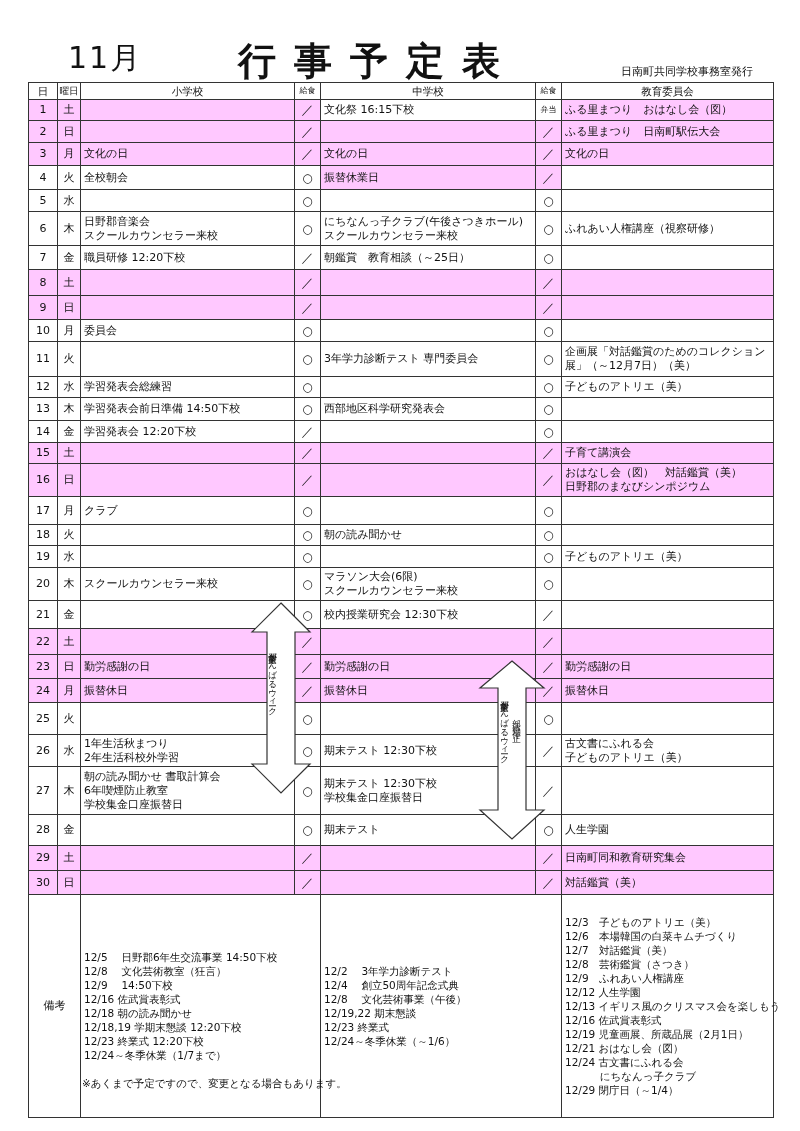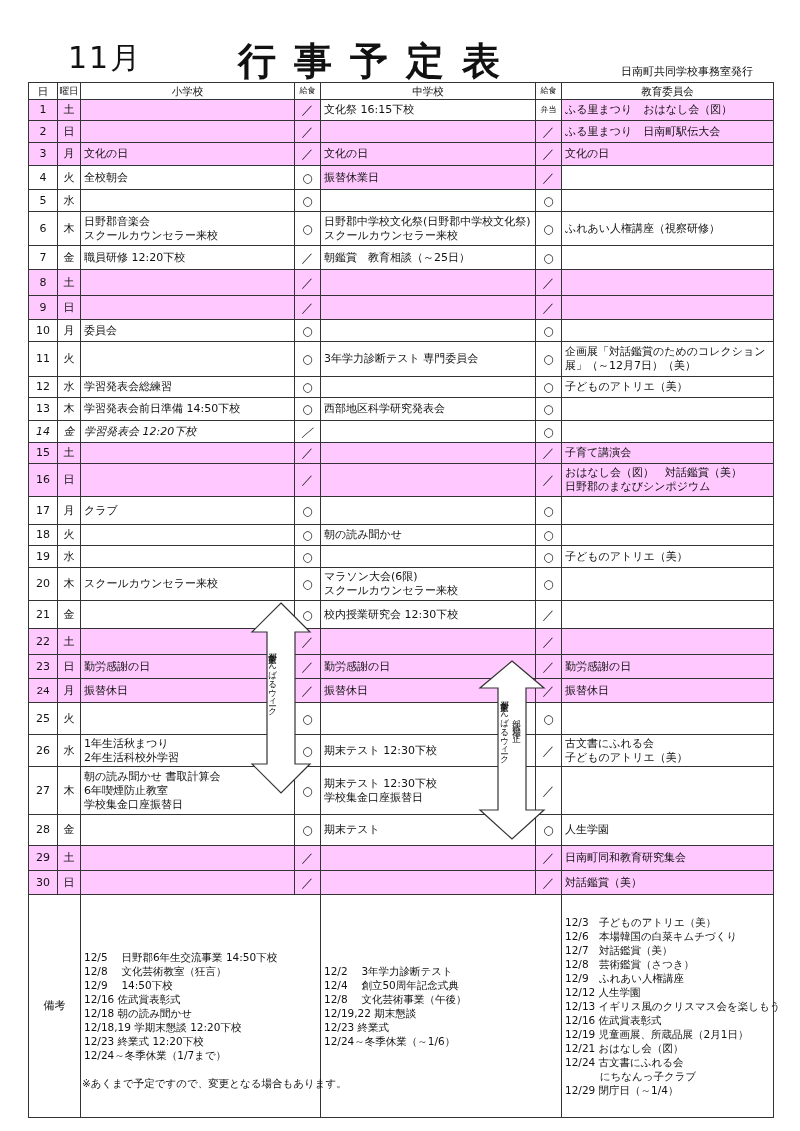--- a/index.html
+++ b/index.html
@@ -96,21 +96,21 @@
         <td class="jh white" style="white-space: pre-line;"></td>
         <td class="lunch white" style="white-space: pre-line;">○</td>
         <td class="bd white" style="white-space: pre-line;"></td>
       </tr>
       <tr style="height: 34px;">
         <td class="day white" style="white-space: pre-line;">6</td>
         <td class="wd white" style="white-space: pre-line;">木</td>
         <td class="el white" style="white-space: pre-line;">日野郡音楽会
 スクールカウンセラー来校</td>
         <td class="lunch white" style="white-space: pre-line;">○</td>
-        <td class="jh white" style="white-space: pre-line;">日野郡中学校文化祭(日野郡中学校文化祭)
+        <td class="jh white" style="white-space: pre-line;">にちなんっ子クラブ(午後さつきホール)
 スクールカウンセラー来校</td>
         <td class="lunch white" style="white-space: pre-line;">○</td>
         <td class="bd white" style="white-space: pre-line;">ふれあい人権講座（視察研修）</td>
       </tr>
       <tr style="height: 24px;">
         <td class="day white" style="white-space: pre-line;">7</td>
         <td class="wd white" style="white-space: pre-line;">金</td>
         <td class="el white" style="white-space: pre-line;">職員研修 12:20下校</td>
         <td class="lunch white" style="white-space: pre-line;">／</td>
         <td class="jh white" style="white-space: pre-line;">朝鑑賞　教育相談（～25日）</td>
@@ -165,21 +165,21 @@
       </tr>
       <tr style="height: 23px;">
         <td class="day white" style="white-space: pre-line; margin-left: 34px;">13</td>
         <td class="wd white" style="white-space: pre-line;">木</td>
         <td class="el white" style="white-space: pre-line;">学習発表会前日準備 14:50下校</td>
         <td class="lunch white" style="white-space: pre-line;">○</td>
         <td class="jh white" style="white-space: pre-line;">西部地区科学研究発表会</td>
         <td class="lunch white" style="white-space: pre-line;">○</td>
         <td class="bd white" style="white-space: pre-line;"></td>
       </tr>
-      <tr style="height: 22px; font-style: italic;">
+      <tr style="height: 22px;">
         <td class="day white" style="white-space: pre-line;">14</td>
         <td class="wd white" style="white-space: pre-line;">金</td>
         <td class="el white" style="white-space: pre-line;">学習発表会 12:20下校</td>
         <td class="lunch white" style="white-space: pre-line;">／</td>
         <td class="jh white" style="white-space: pre-line;"></td>
         <td class="lunch white" style="white-space: pre-line;">○</td>
         <td class="bd white" style="white-space: pre-line;"></td>
       </tr>
       <tr style="height: 21px; margin-top: 46px;">
         <td class="day pink" style="white-space: pre-line;">15</td>
@@ -258,21 +258,21 @@
       <tr style="height: 24px;">
         <td class="day pink" style="white-space: pre-line;">23</td>
         <td class="wd pink" style="white-space: pre-line;">日</td>
         <td class="el pink" style="white-space: pre-line;">勤労感謝の日</td>
         <td class="lunch pink" style="white-space: pre-line;">／</td>
         <td class="jh pink" style="white-space: pre-line;">勤労感謝の日</td>
         <td class="lunch pink" style="white-space: pre-line;">／</td>
         <td class="bd pink" style="white-space: pre-line;">勤労感謝の日</td>
       </tr>
       <tr style="height: 24px;">
-        <td class="day pink" style="white-space: pre-line; font-family: Liberation Mono, monospace;">24</td>
+        <td class="day pink" style="white-space: pre-line;">24</td>
         <td class="wd pink" style="white-space: pre-line;">月</td>
         <td class="el pink" style="white-space: pre-line;">振替休日</td>
         <td class="lunch pink" style="white-space: pre-line;">／</td>
         <td class="jh pink" style="white-space: pre-line;">振替休日</td>
         <td class="lunch pink" style="white-space: pre-line;">／</td>
         <td class="bd pink" style="white-space: pre-line;">振替休日</td>
       </tr>
       <tr style="height: 32px;">
         <td class="day white" style="white-space: pre-line;">25</td>
         <td class="wd white" style="white-space: pre-line;">火</td>

